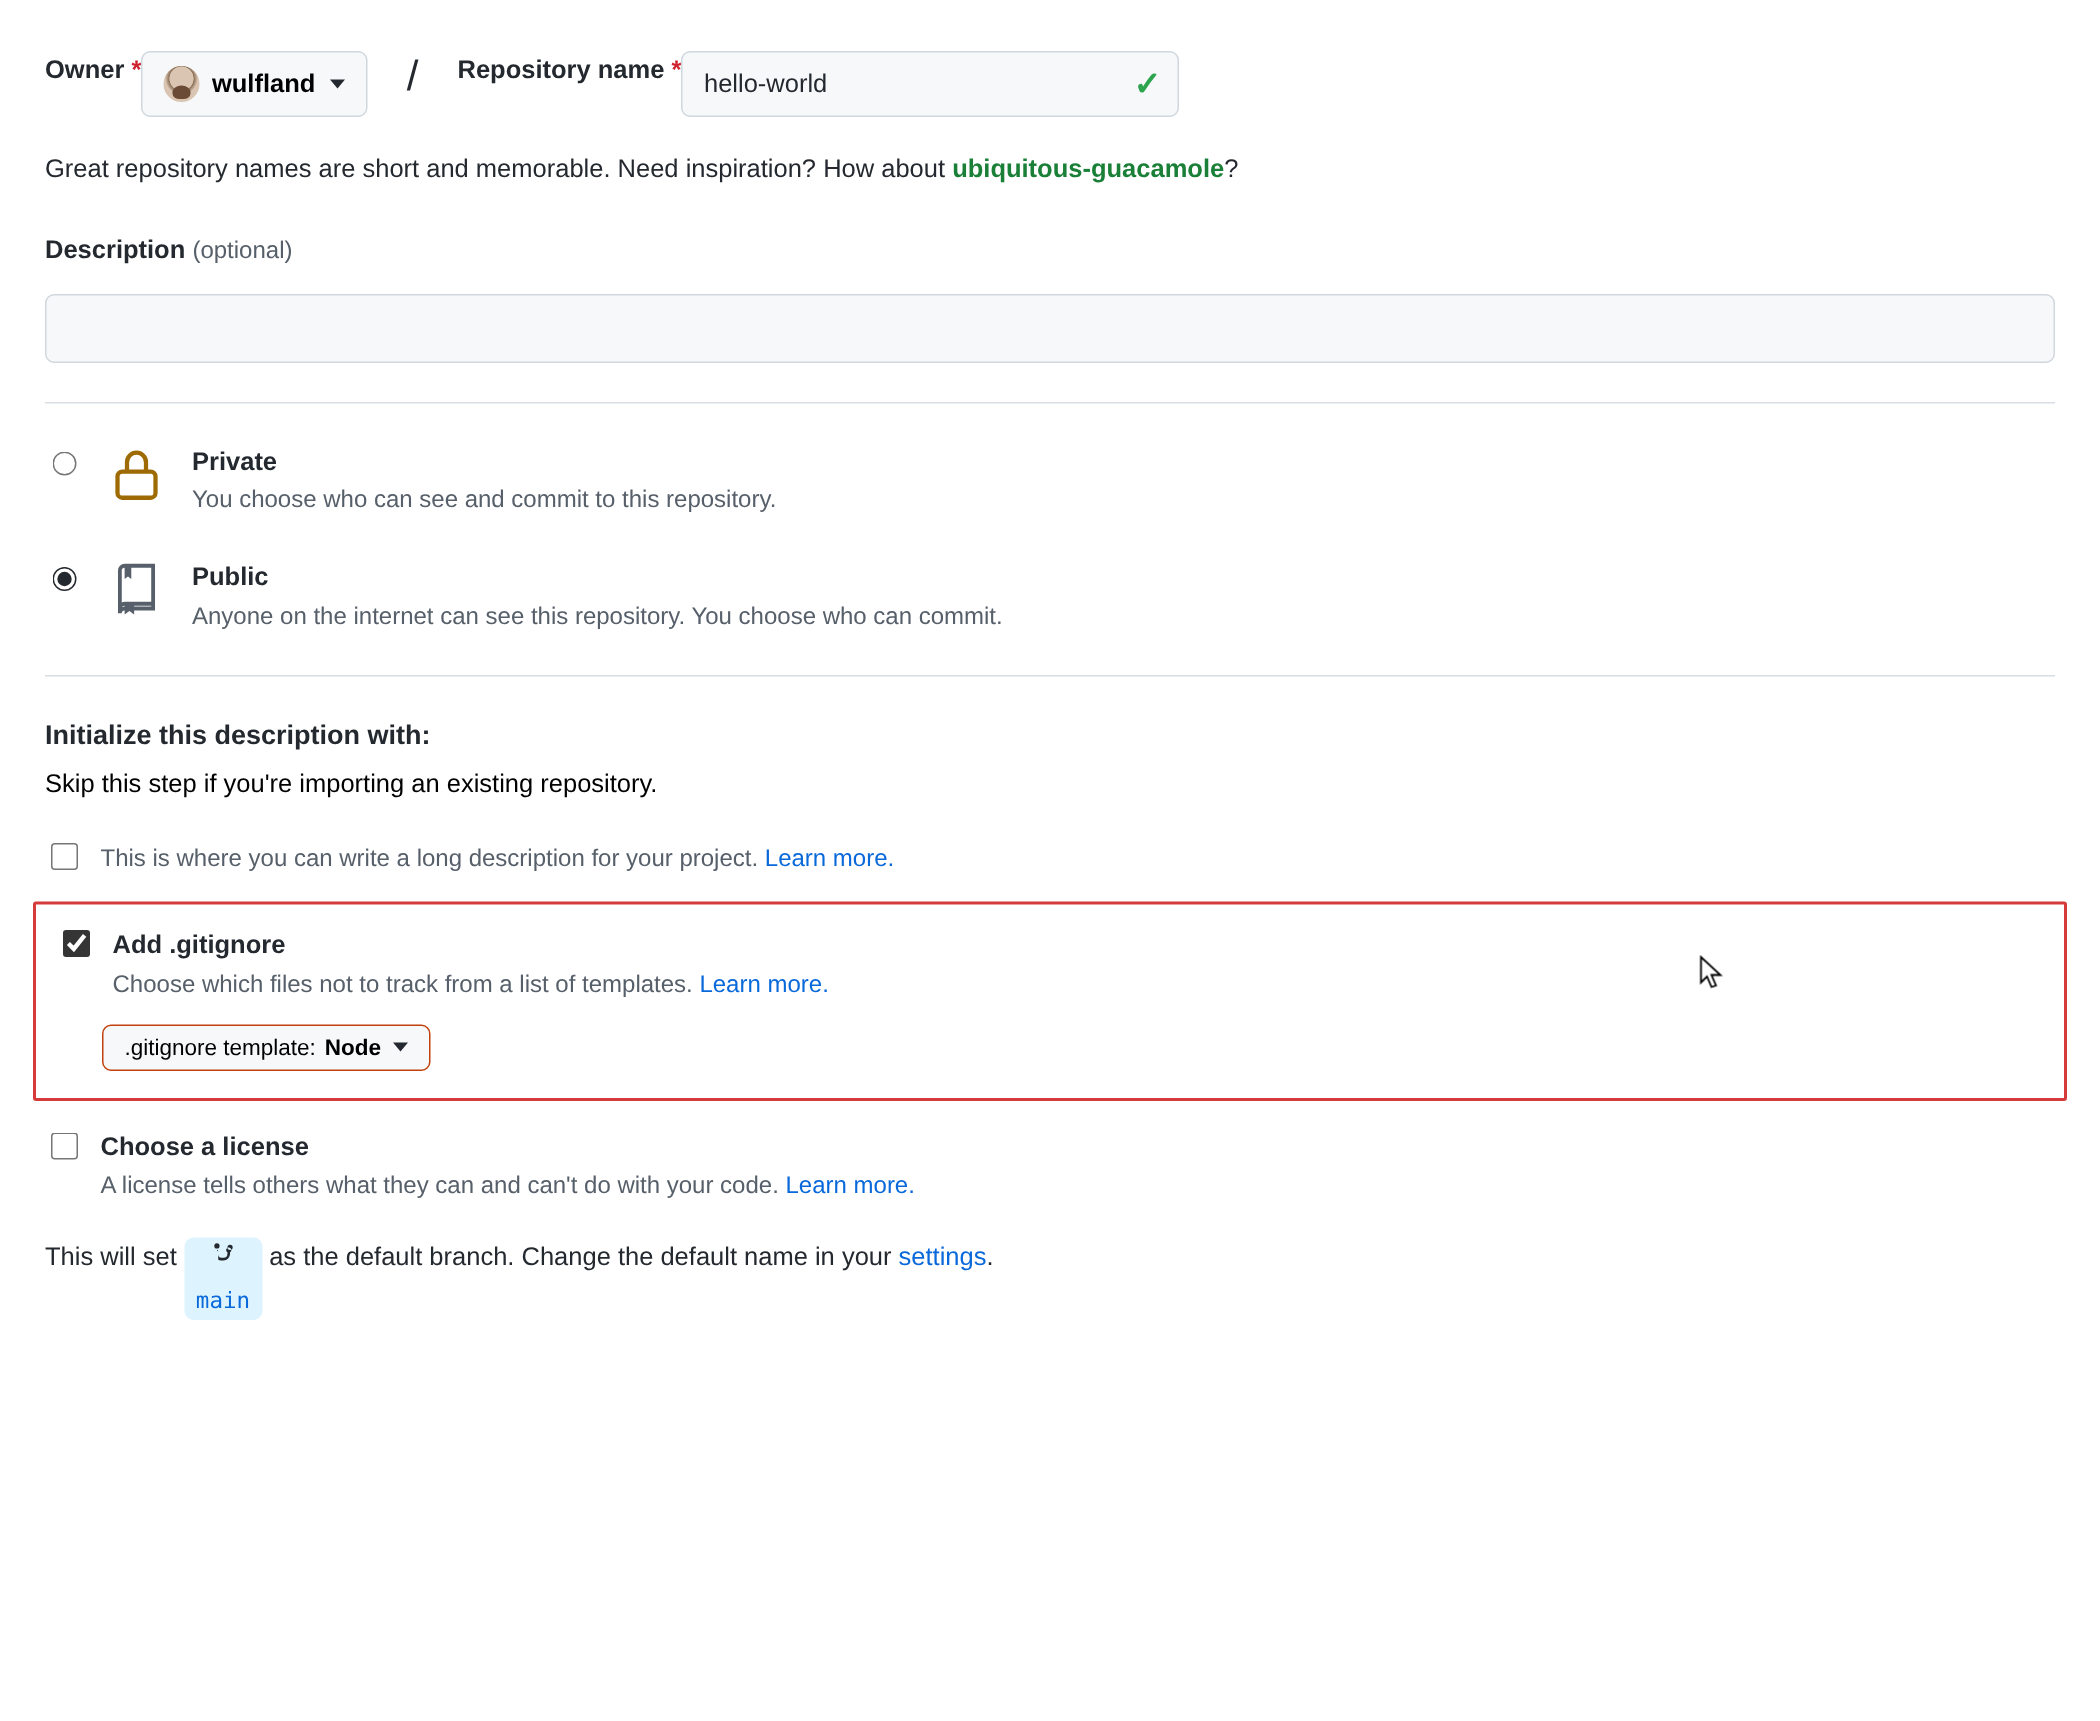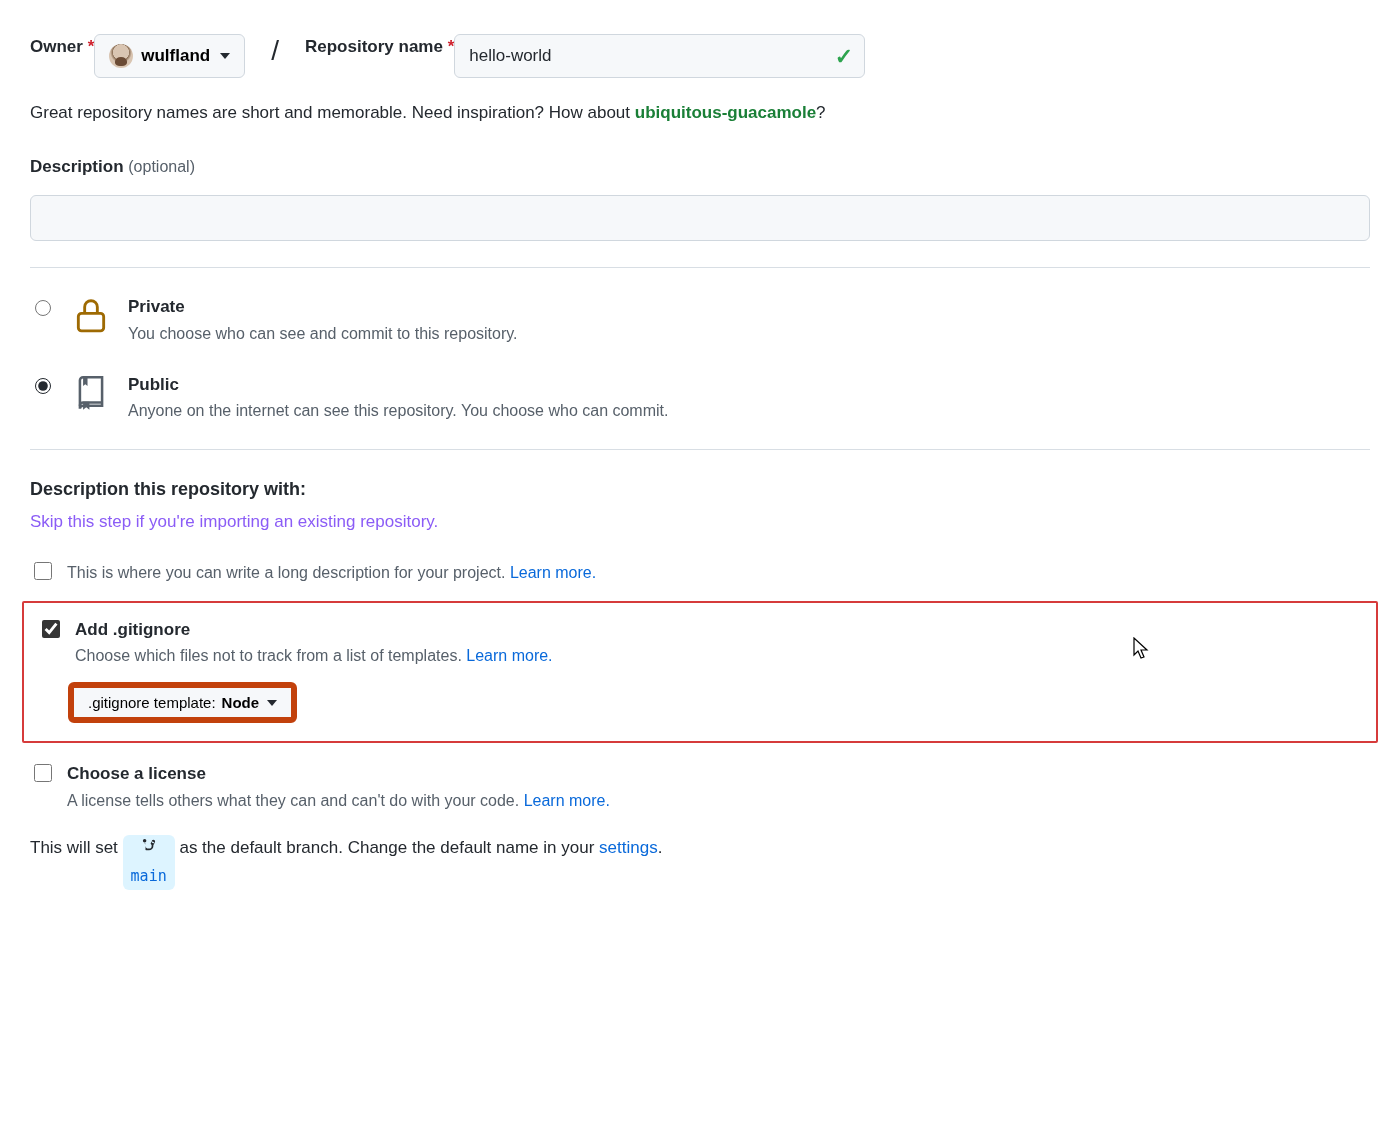--- a/index.html
+++ b/index.html
@@ -29,53 +29,53 @@
   }
   .avatar::after{
     content:""; position:absolute; left:6px; right:6px; top:13px; bottom:2px;
     background:#6b4b35; border-radius:50% 50% 40% 40%;
   }
   .caret-down { width: 0; height: 0; border-left: 5px solid transparent; border-right: 5px solid transparent; border-top: 6px solid #24292f; display:inline-block; margin-left:2px;}
   .slash { font-size: 28px; color:#24292f; padding: 0 2px 6px 2px; }
   .repo-input-wrap { position: relative; }
   .repo-input {
     background: #f6f8fa; border: 1px solid #d0d7de; border-radius: 6px;
-    padding: 8px 42px 8px 14px; font-size: 17px; height: 44px; width: 411px;
+    padding: 8px 42px 8px 14px; font-size: 17px; height: 44px; width: 332px;
     color:#24292f;
   }
   .check-icon { position: absolute; right: 12px; top: 50%; transform: translateY(-50%); color: #2da44e; font-size: 22px; font-weight: bold;}
   .hint { font-size: 17px; margin: 22px 0 0 0; color:#24292f; }
   .suggestion-link { color: #1a7f37; font-weight:600; text-decoration: none; }
   .desc-group { margin-top: 28px; }
   .optional { font-weight: 400; color: #57606a; font-size: 16px;}
   .desc-input {
     width: 100%; background: #f6f8fa; border: 1px solid #d0d7de; border-radius: 6px;
     padding: 10px 12px; font-size: 16px; height: 46px; margin-top: 8px;
   }
   hr { border: none; border-top: 1px solid #d8dee4; margin: 26px 0; }
   .visibility { margin-top: 4px; }
   .vis-option { display: flex; align-items: flex-start; gap: 18px; margin-bottom: 26px; }
   .radio { margin-top: 6px; width:16px; height:16px; accent-color:#24292f; flex-shrink:0;}
   .vis-icon { width: 38px; flex-shrink: 0; margin-top:2px; }
   .vis-text .title { font-size: 17px; font-weight: 600; }
   .vis-text .sub { font-size: 16px; color: #57606a; margin-top:2px; }
   .init-heading { font-size: 18px; font-weight: 600; margin-top:4px;}
-  .init-sub { font-size: 17px; color: #8b5cf6; margin: 6px 0 24px 0; }
+  .init-sub { font-size: 17px; color: #000000; margin: 6px 0 24px 0; }
   .check-option { display: flex; gap: 12px; align-items: flex-start; margin-bottom: 22px; }
   .checkbox { width: 18px; height: 18px; margin-top: 3px; accent-color:#353535; flex-shrink:0;}
   .check-text .title { font-size: 17px; font-weight: 600; }
   .check-text .sub { font-size: 16px; color: #57606a; margin-top:2px;}
   .learn-link { color: #0969da; text-decoration: none; }
   .highlight-box {
     border: 2px solid #d63b3b; padding: 14px 14px 18px 14px; border-radius: 2px;
     margin: -6px -8px 18px -8px;
   }
   .template-btn {
     display: inline-flex; align-items: center; gap: 6px;
-    background: #f6f8fa; border: 6px solid #c2410c; border-radius: 6px;
+    background: #f6f8fa; border: 1px solid #c2410c; border-radius: 6px;
     padding: 6px 14px; font-size: 15px; cursor: pointer; margin-top: 14px; margin-left: 30px;
   }
   .template-btn .strong { font-weight: 600; }
   .footer-line { font-size: 17px; margin-top: 10px;}
   .branch-badge {
     display:inline-flex; align-items:center; gap:6px;
     background:#ddf4ff; border-radius:6px; padding:2px 8px; color:#0969da;
     font-family: ui-monospace, SFMono-Regular, Menlo, monospace; font-size:15px;flex-direction:column;
   }
   .branch-badge .sym { color:#24292f; }
@@ -147,21 +147,21 @@
     </span>
     <span class="vis-text">
       <div class="title">Public</div>
       <div class="sub">Anyone on the internet can see this repository. You choose who can commit.</div>
     </span>
   </label>
 </div>
 
 <hr>
 
-<div class="init-heading">Description this repository with:</div>
+<div class="init-heading">Initialize this description with:</div>
 <div class="init-sub">Skip this step if you're importing an existing repository.</div>
 
 <label class="check-option">
   <input type="checkbox" class="checkbox" style="">
   <span class="check-text">
     <div class="sub">
       <span>This is where you can write a long description for your project. </span><a href="#" class="learn-link">Learn more.</a>
     </div>
   </span>
 </label>

